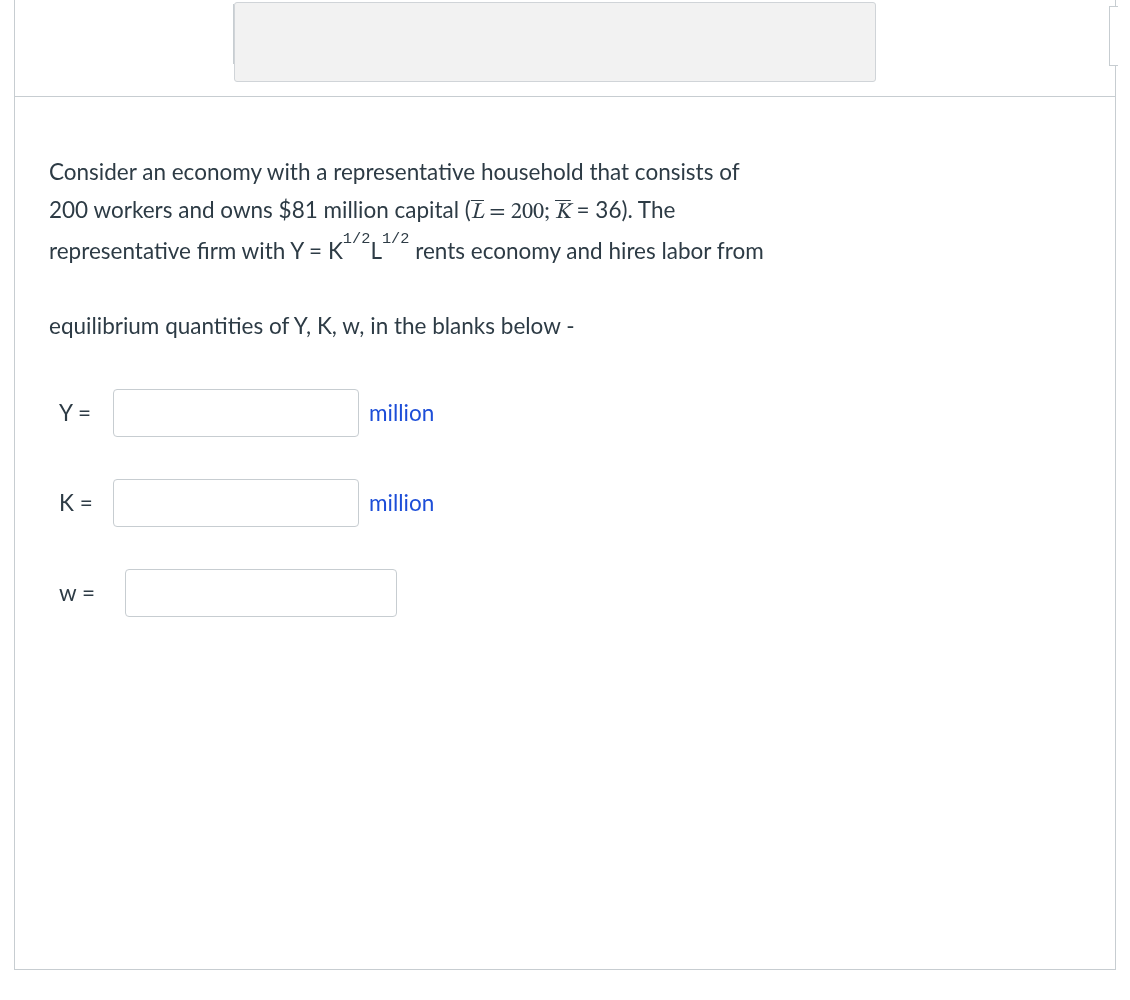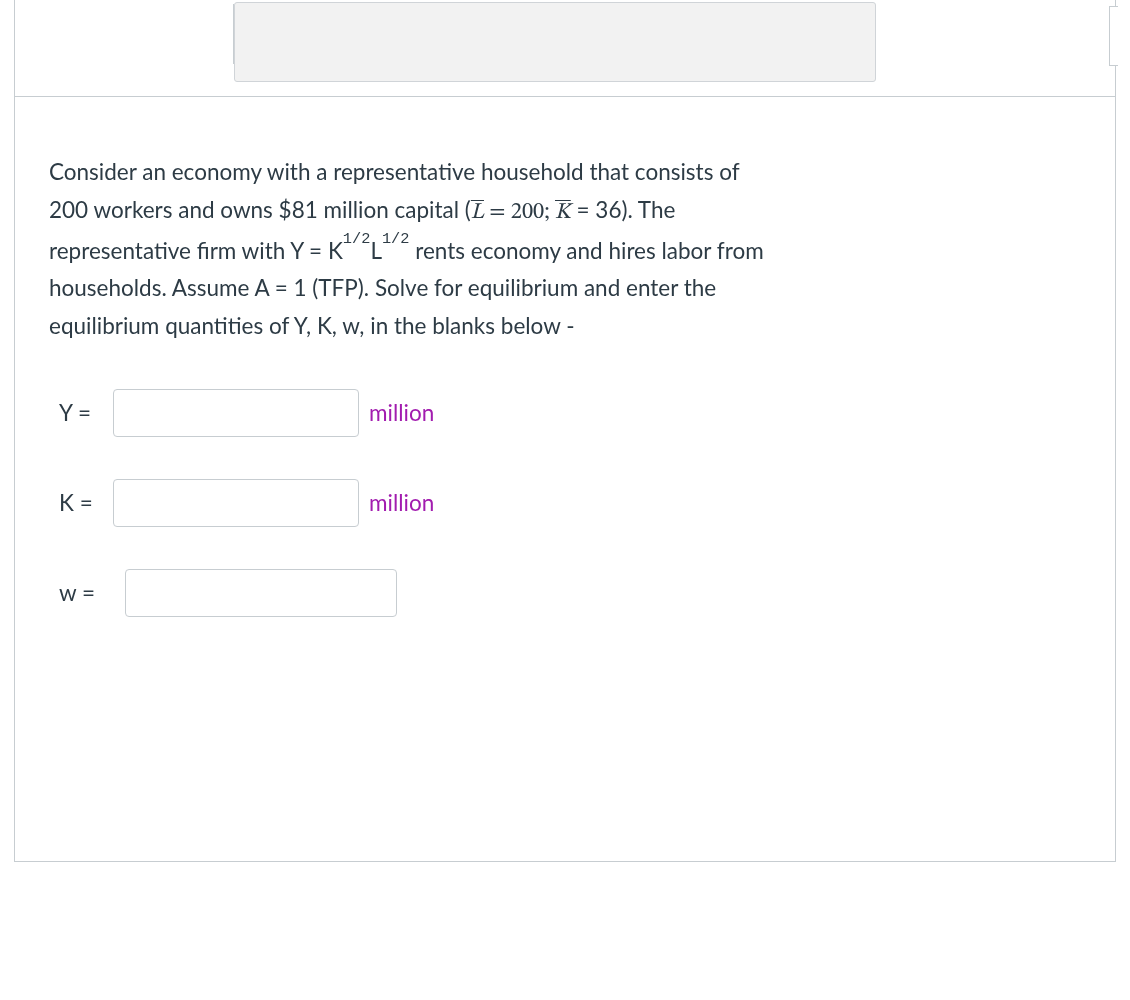--- a/index.html
+++ b/index.html
@@ -12,21 +12,21 @@
     height: 1000px;
     overflow: hidden;
     box-sizing: border-box;
   }
   .outer {
     border-left: 1px solid #c7cdd1;
     border-right: 1px solid #c7cdd1;
     border-bottom: 1px solid #c7cdd1;
     margin: 0 14px 7px 14px;
     padding-top: 4px;
-    height: 862px;
+    height: 970px;
     box-sizing: border-box;
     position: relative;
   }
   .header-row {
     display: flex;
     align-items: flex-start;
     border-bottom: 1px solid #c7cdd1;
     height: 92px;
   }
   .step-box {
@@ -96,42 +96,42 @@
     padding: 0 10px;
     box-sizing: border-box;
     background: #ffffff;
   }
   .blank-input-alt {
     width: 272px;
     margin-left: 12px;
   }
   .unit {
     font-size: 22.5px;
-    color: #a21caf;
+    color: #1d4ed8;
     margin-left: 2px;
   }
 </style>
 </head>
 <body>
 
 <div class="outer">
 
   <div class="header-row">
     <div class="step-box"></div>
     <div class="ghost-input"></div>
   </div>
   <div class="right-notch"></div>
 
   <div class="content">
 
     <div class="prompt">
       <span>Consider an economy with a representative household that consists of</span><br>
       <span>200 workers and owns $81 million capital (</span><span class="math"><span class="it overline">L</span><span> = 200; </span><span class="it overline">K</span></span><span> = 36). The</span><br>
       <span>representative firm with Y = K</span><sup>1/2</sup><span>L</span><sup>1/2</sup><span> rents economy and hires labor from</span><br>
-      <span>households.  Assume A = 1 (TFP). Solve for equilibrium and enter the</span><br>
+      <br>
       <span>equilibrium quantities of Y, K, w, in the blanks below -</span>
     </div>
 
     <div class="blanks">
 
       <div class="blank-row">
         <span class="blank-label">Y =</span>
         <input class="blank-input" type="text" style="">
         <span class="unit">million</span>
       </div>

